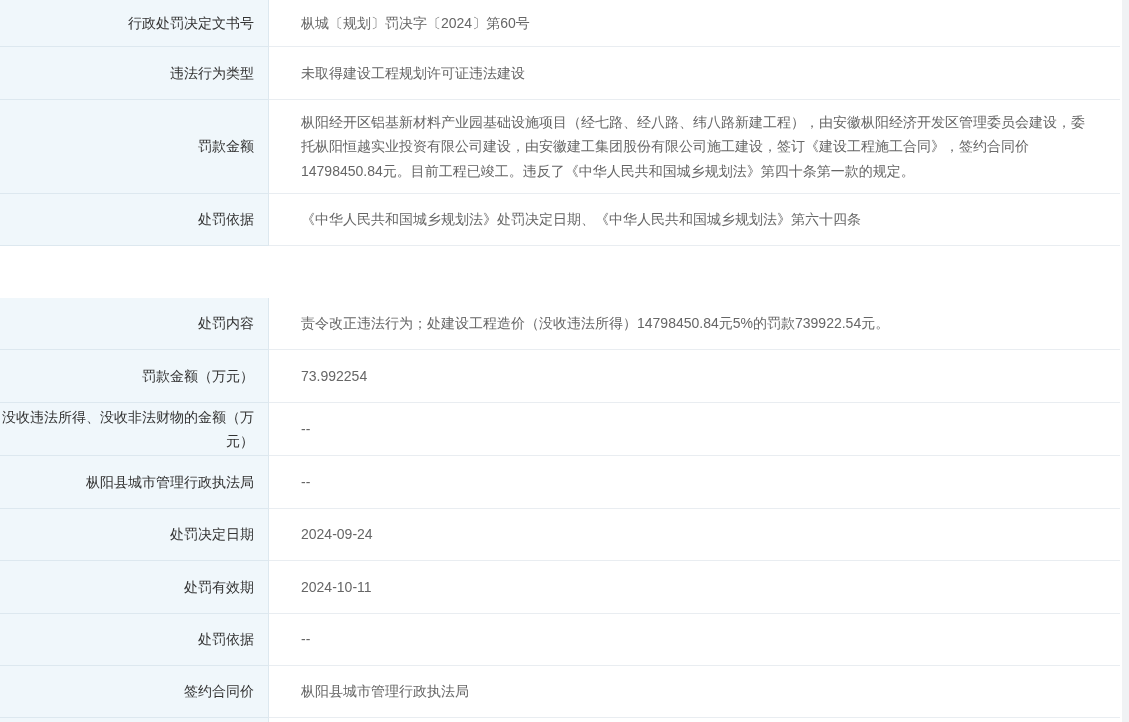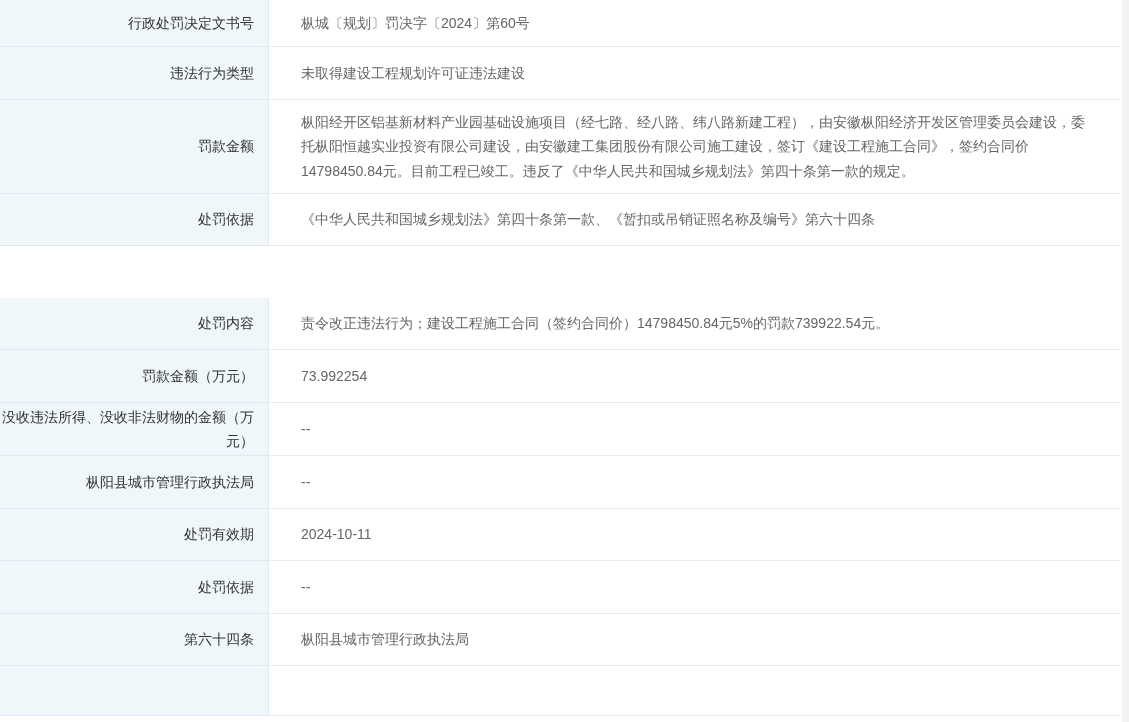--- a/index.html
+++ b/index.html
@@ -71,59 +71,63 @@
     <div class="cell value">未取得建设工程规划许可证违法建设</div>
   </div>
 
   <div class="row">
     <div class="cell label">罚款金额</div>
     <div class="cell value">枞阳经开区铝基新材料产业园基础设施项目（经七路、经八路、纬八路新建工程），由安徽枞阳经济开发区管理委员会建设，委托枞阳恒越实业投资有限公司建设，由安徽建工集团股份有限公司施工建设，签订《建设工程施工合同》，签约合同价14798450.84元。目前工程已竣工。违反了《中华人民共和国城乡规划法》第四十条第一款的规定。</div>
   </div>
 
   <div class="row">
     <div class="cell label">处罚依据</div>
-    <div class="cell value">《中华人民共和国城乡规划法》第四十条第一款、《暂扣或吊销证照名称及编号》第六十四条</div>
+    <div class="cell value">《中华人民共和国城乡规划法》处罚决定日期、《中华人民共和国城乡规划法》第六十四条</div>
   </div>
 
   <div class="row">
   </div>
 
   <div class="row">
     <div class="cell label">处罚内容</div>
-    <div class="cell value">责令改正违法行为；建设工程施工合同（签约合同价）14798450.84元5%的罚款739922.54元。</div>
+    <div class="cell value">责令改正违法行为；处建设工程造价（没收违法所得）14798450.84元5%的罚款739922.54元。</div>
   </div>
 
   <div class="row">
     <div class="cell label">罚款金额（万元）</div>
     <div class="cell value">73.992254</div>
   </div>
 
   <div class="row">
     <div class="cell label">没收违法所得、没收非法财物的金额（万元）</div>
     <div class="cell value">--</div>
   </div>
 
   <div class="row">
     <div class="cell label">枞阳县城市管理行政执法局</div>
     <div class="cell value">--</div>
   </div>
 
+  <div class="row">
+    <div class="cell label">处罚决定日期</div>
+    <div class="cell value">2024-09-24</div>
+  </div>
 
   <div class="row">
     <div class="cell label">处罚有效期</div>
     <div class="cell value">2024-10-11</div>
   </div>
 
   <div class="row">
     <div class="cell label">处罚依据</div>
     <div class="cell value">--</div>
   </div>
 
   <div class="row">
-    <div class="cell label">第六十四条</div>
+    <div class="cell label">签约合同价</div>
     <div class="cell value">枞阳县城市管理行政执法局</div>
   </div>
 
   <div class="row partial">
     <div class="cell label"></div>
     <div class="cell value"></div>
   </div>
 </div>
   <div class="gap"></div>
   <div class="scroll-strip"></div>

